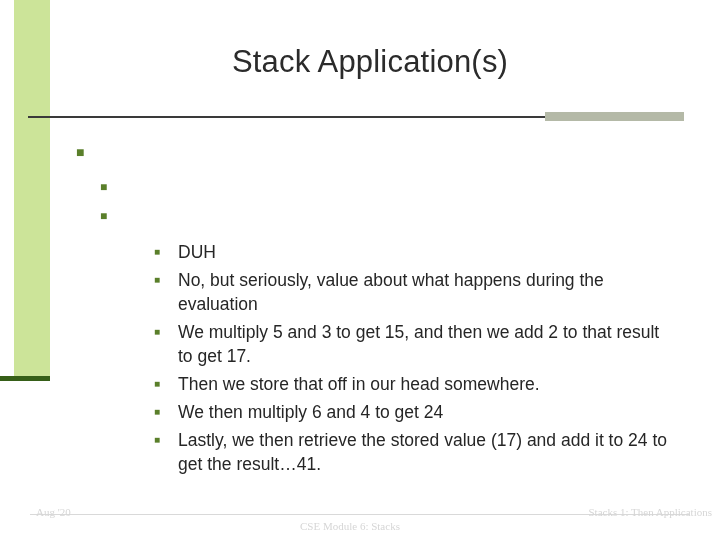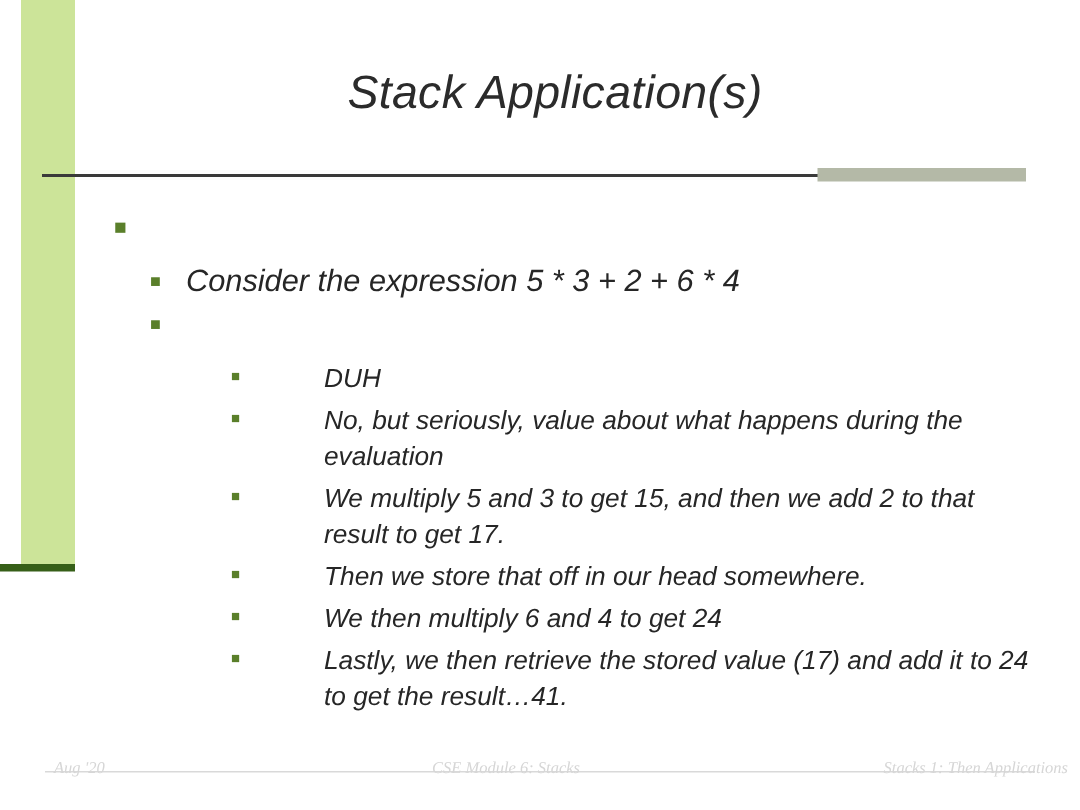--- a/index.html
+++ b/index.html
@@ -13,21 +13,20 @@
     font-family: "Liberation Sans", sans-serif;
     overflow: hidden;
     position: relative;
   }
   .slide {
     position: absolute;
     inset: 0;
     width: 720px;
     height: 540px;
     background: #ffffff;
-    font-style: italic;
   }
   
   .left-green-bar {
     position: absolute;
     left: 14px;
     top: 0;
     width: 36px;
     height: 380px;
     background: #cce499;
   }
@@ -130,21 +129,20 @@
     width: 24px;
     flex: 0 0 24px;
     color: #5a7f2a;
     font-size: 10px;
     line-height: 24px;
     font-family: "Liberation Serif", serif;
   }
   .lvl3 .txt {
     line-height: 24px;
     max-width: 500px;
-    margin-left: 38px;
   }
   
   .footer {
     position: absolute;
     left: 0;
     bottom: 0;
     width: 720px;
     height: 36px;
     padding-left: 28px;
   }
@@ -158,21 +156,21 @@
   }
   .footer-text {
     position: absolute;
     top: 2px;
     font-size: 11px;
     color: #d6d6d6;
     font-family: "Liberation Serif", serif;
     white-space: nowrap;
   }
   .footer-left { left: 36px; }
-  .footer-center { left: 288px; }
+  .footer-center { left: 300px; margin-top: 14px; }
   .footer-right { right: 36px; }
 </style>
 </head>
 <body>
 
 <div class="slide">
 
   <div class="left-green-bar"></div>
   <div class="left-dark-bar"></div>
 
@@ -184,21 +182,20 @@
   <div class="body">
 
     <div class="lvl1">
       <span class="bullet">■</span>
     </div>
 
     <div class="lvl2wrap">
 
       <div class="lvl2">
         <span class="bullet">■</span>
-        <span class="txt">Consider the expression 5 * 3 + 2 + 6 * 4</span>
       </div>
 
       <div class="lvl2">
         <span class="bullet">■</span>
       </div>
 
       <div class="lvl3wrap">
 
         <div class="lvl3">
           <span class="bullet">■</span>

